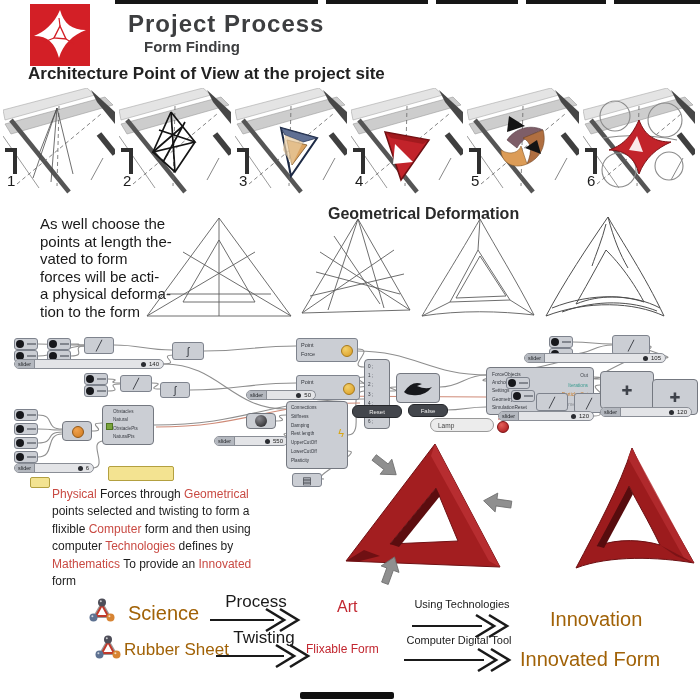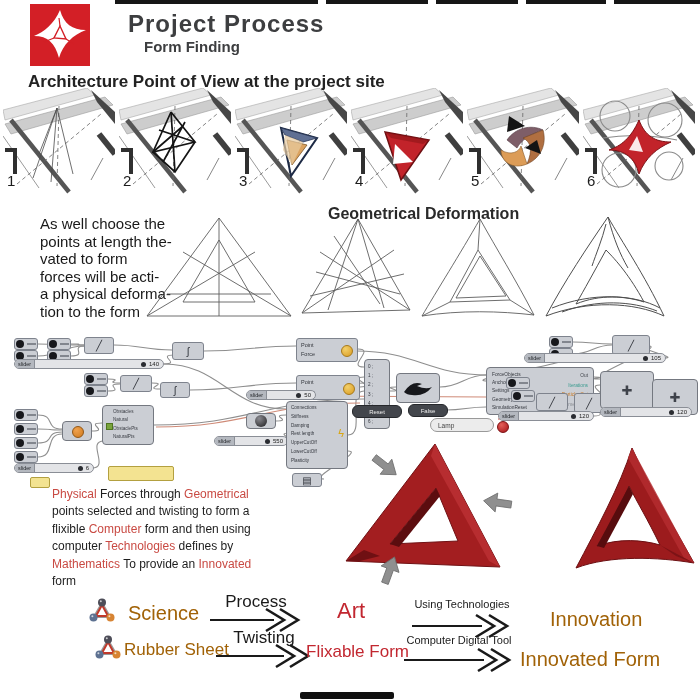--- a/index.html
+++ b/index.html
@@ -3,21 +3,21 @@
 <meta charset="utf-8">
 <style>
   html,body{margin:0;padding:0;}
   body{font-family:"Liberation Sans", sans-serif; background:#ffffff;}
   #root{position:relative;width:700px;height:700px;background:#fff;overflow:hidden;}
   .abs{position:absolute;}
   .topmark{position:absolute;top:0;height:4px;background:#161616;}
   
   #page-title{position:absolute;left:128px;top:10px;font-size:24px;font-weight:600;letter-spacing:1px;color:#3d3e40;}
   #page-subtitle{position:absolute;left:144px;top:38px;font-size:15px;font-weight:600;color:#3d3e40;}
-  #section-heading{position:absolute;left:28px;top:64px;font-size:17px;font-weight:600;color:#222;margin-top:8px;}
+  #section-heading{position:absolute;left:28px;top:64px;font-size:17px;font-weight:600;color:#222;}
   
   .panel{position:absolute;top:88px;width:112px;height:108px;}
   .panel svg{position:absolute;left:0;top:0;}
   .pnum{position:absolute;left:4px;top:84px;font-size:15px;color:#1c1c1c;}
   
   .side-line{display:block;font-size:15px;line-height:17.6px;color:#191919;}
   #deform-title{position:absolute;left:328px;top:205px;font-size:16px;font-weight:600;color:#2a2a2a;}
   
   #gh{position:absolute;left:0;top:333px;width:700px;height:152px;}
   #gh-wires{position:absolute;left:0;top:0;}
@@ -538,21 +538,21 @@
       <circle cx="4.4" cy="19.3" r="1" fill="#fff" opacity="0.7"></circle>
       <circle cx="21.4" cy="19.3" r="1" fill="#fff" opacity="0.7"></circle>
   </svg>
   <div class="flow-text" style="left:128px;top:602px;font-size:20px;">Science</div>
   <div class="alabel" style="left:208px;top:592px;width:96px;">Process</div>
   <svg class="abs" style="left:208px;top:604px;" width="96" height="30" viewBox="0 0 96 30" fill="none" stroke="#1a1a1a">
     <path d="M2,16 L66,16" stroke-width="2"></path>
       <path d="M58,5 L76,16 L58,27" stroke-width="2.6"></path>
       <path d="M72,5 L90,16 L72,27" stroke-width="2.6"></path>
   </svg>
-  <div class="flow-text flow-red" style="left:337px;top:598px;font-size:22px;">Art</div>
+  <div class="flow-text flow-red" style="left:337px;top:598px;font-size:16px;">Art</div>
   <div class="alabel small" style="left:410px;top:598px;width:104px;">Using Technologies</div>
   <svg class="abs" style="left:410px;top:612px;" width="104" height="28" viewBox="0 0 104 28" fill="none" stroke="#1a1a1a">
     <path d="M2,14 L72,14" stroke-width="2"></path>
       <path d="M66,3 L84,14 L66,25" stroke-width="2.6"></path>
       <path d="M79,3 L97,14 L79,25" stroke-width="2.6"></path>
   </svg>
   <div class="flow-text" style="left:550px;top:608px;font-size:20px;">Innovation</div>
 
   <svg class="abs" style="left:94px;top:634px;" width="28" height="27" viewBox="0 0 28 27">
     <path d="M14,6 L6,20 M14,6 L22,20 M6,20 L22,20" stroke="#9a9a9a" stroke-width="2.2"></path>
@@ -564,21 +564,21 @@
       <circle cx="4.4" cy="19.3" r="1" fill="#fff" opacity="0.7"></circle>
       <circle cx="21.4" cy="19.3" r="1" fill="#fff" opacity="0.7"></circle>
   </svg>
   <div class="flow-text" style="left:124px;top:640px;font-size:17px;">Rubber Sheet</div>
   <div class="alabel" style="left:214px;top:628px;width:100px;">Twisting</div>
   <svg class="abs" style="left:214px;top:640px;" width="100" height="30" viewBox="0 0 100 30" fill="none" stroke="#1a1a1a">
     <path d="M2,16 L70,16" stroke-width="2"></path>
       <path d="M62,5 L80,16 L62,27" stroke-width="2.6"></path>
       <path d="M76,5 L94,16 L76,27" stroke-width="2.6"></path>
   </svg>
-  <div class="flow-text flow-red" style="left:306px;top:642px;font-size:17px;">Flixable Form</div>
+  <div class="flow-text flow-red" style="left:306px;top:642px;font-size:12px;">Flixable Form</div>
   <div class="alabel small" style="left:402px;top:634px;width:114px;">Computer Digital Tool</div>
   <svg class="abs" style="left:402px;top:646px;" width="114" height="28" viewBox="0 0 114 28" fill="none" stroke="#1a1a1a">
     <path d="M2,14 L82,14" stroke-width="2"></path>
       <path d="M76,3 L94,14 L76,25" stroke-width="2.6"></path>
       <path d="M89,3 L107,14 L89,25" stroke-width="2.6"></path>
   </svg>
   <div class="flow-text" style="left:520px;top:648px;font-size:20px;">Innovated Form</div>
 
   <div id="bottom-bar"></div>
 </div>

